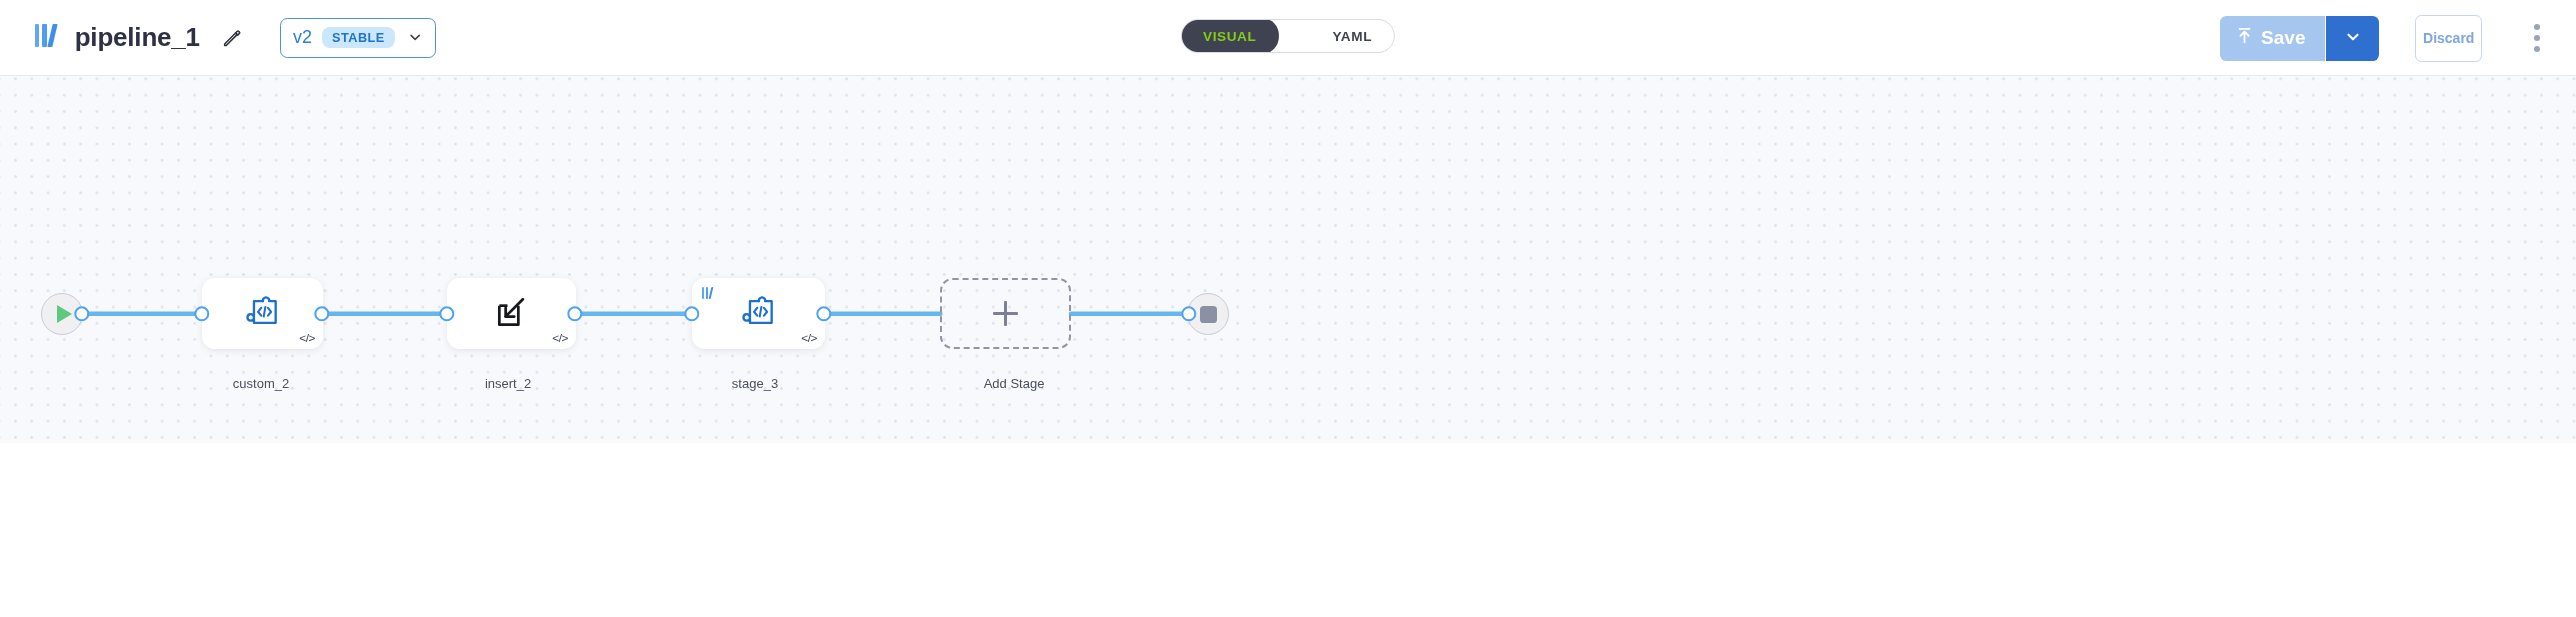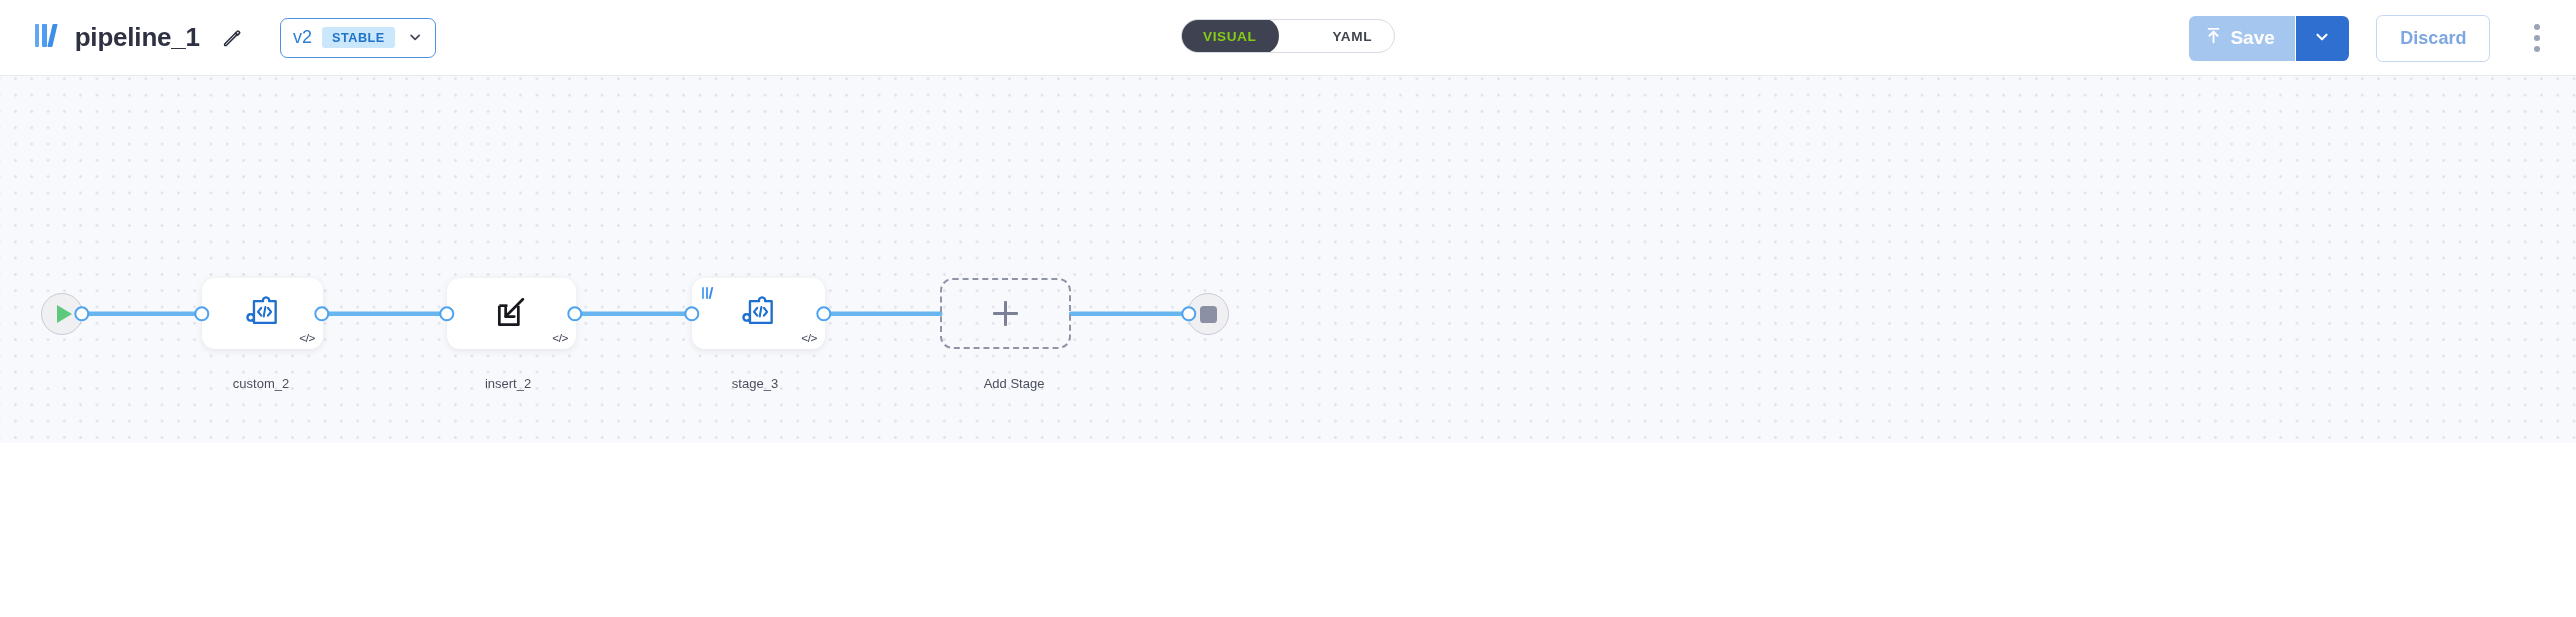--- a/index.html
+++ b/index.html
@@ -101,21 +101,21 @@
     font-size: 18px;
     color: #2a7fd4;
     font-weight: normal;
   }
   .version-badge {
     background: #cbe7fb;
     color: #1f74c8;
     font-size: 12.7px;
     font-weight: bold;
     letter-spacing: 0.5px;
-    border-radius: 3px;
+    border-radius: 8px;
     padding: 3.6px 10px;
   }
   .version-chev {
     display: flex;
     align-items: center;
     margin-left: 1.8px;
   }
 
   
   .view-toggle {
@@ -155,21 +155,21 @@
   }
 
   
   .header-right {
     position: absolute;
     right: 20px;
     top: 0;
     height: 76px;
     display: flex;
     align-items: center;
-    gap: 4px;
+    gap: 12px;
   }
 
   .save-group {
     display: flex;
     align-items: stretch;
     height: 45px;
     border-radius: 6.4px;
     overflow: hidden;
     flex: none;
   }
@@ -196,23 +196,23 @@
     border-left: 1.8px solid #ffffff;
   }
 
   .discard-btn {
     margin-left: 23.6px;
     height: 45px;
     border: 0.9px solid #c3d6f2;
     border-radius: 6.4px;
     background: #ffffff;
     color: #7da6e2;
-    font-size: 18px;
+    font-size: 14px;
     font-weight: bold;
-    padding: 0 23px;
+    padding: 0 7px;
     cursor: pointer;
     font-family: inherit;
     display: flex;
     align-items: center;
   }
 
   .kebab {
     margin-left: 23.6px;
     width: 38px;
     height: 45px;

